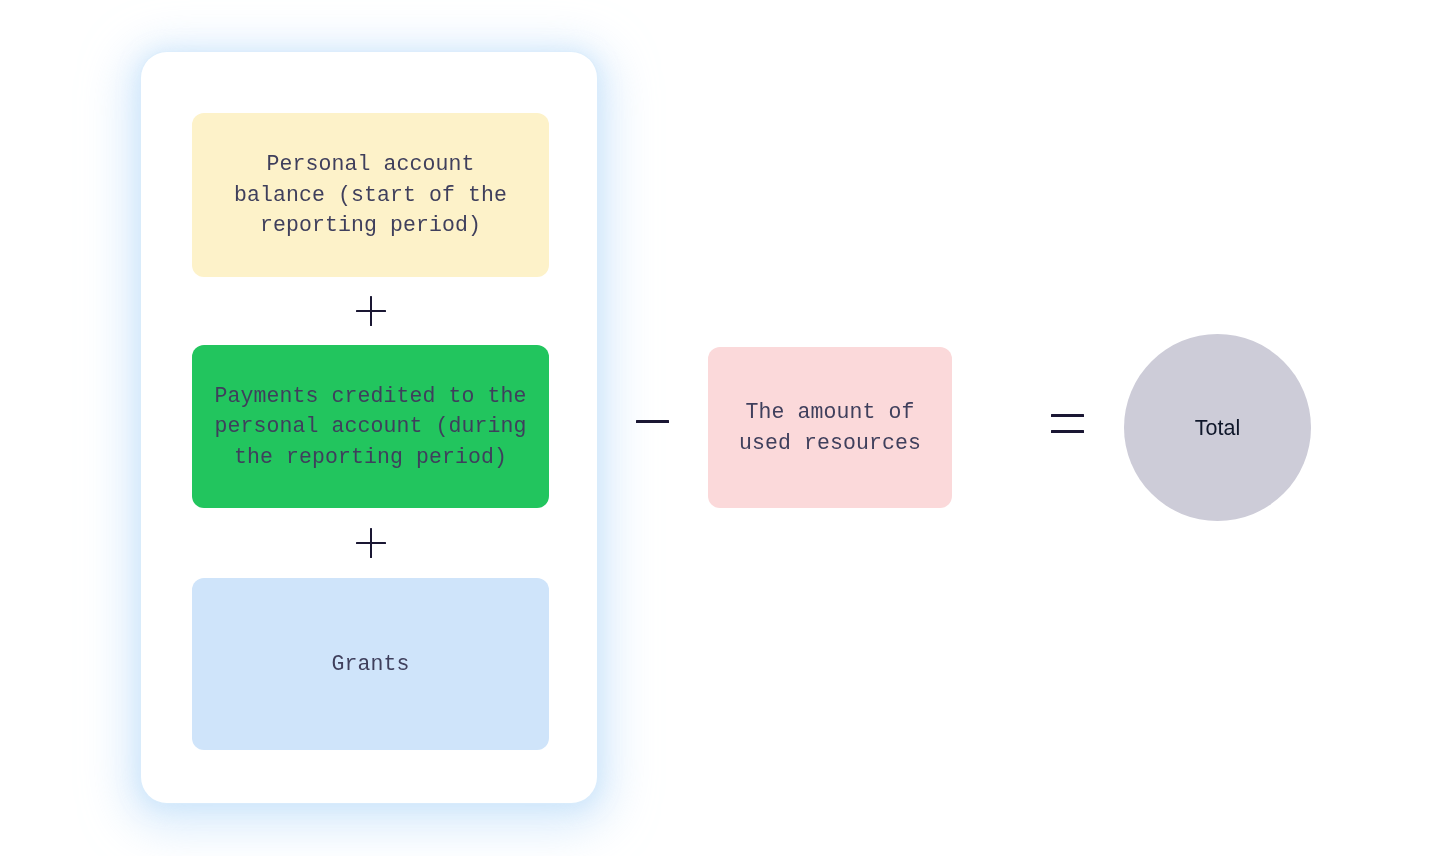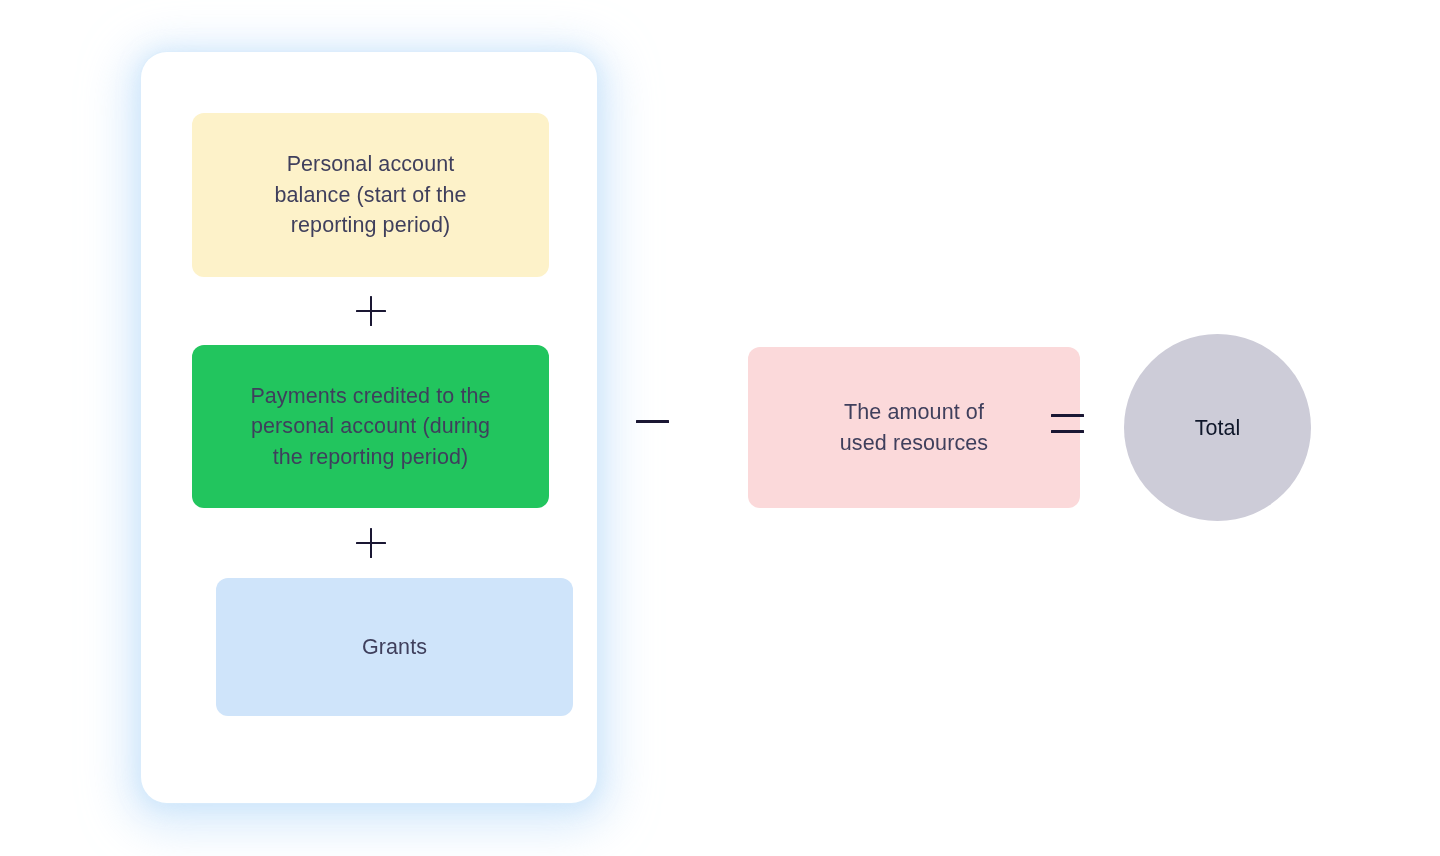--- a/index.html
+++ b/index.html
@@ -67,36 +67,36 @@
     top: 345px;
     width: 357px;
     height: 163px;
     background: #22c55e;
   }
 
   .box-grants {
     left: 192px;
     top: 578px;
     width: 357px;
-    height: 138px;
+    height: 172px;
     background: #cfe4fa;
-    margin-left: 24px;
   }
 
   .box-used {
-    left: 748px;
+    left: 708px;
     top: 347px;
-    width: 332px;
+    width: 244px;
     height: 161px;
     background: #fbd9da;
   }
 
   .term-box .box-label {
     display: block;
     white-space: pre-line;
+    font-family: Liberation Mono, monospace;
   }
 
   
   .operator {
     position: absolute;
   }
 
   .op-plus {
     width: 30px;
     height: 30px;

